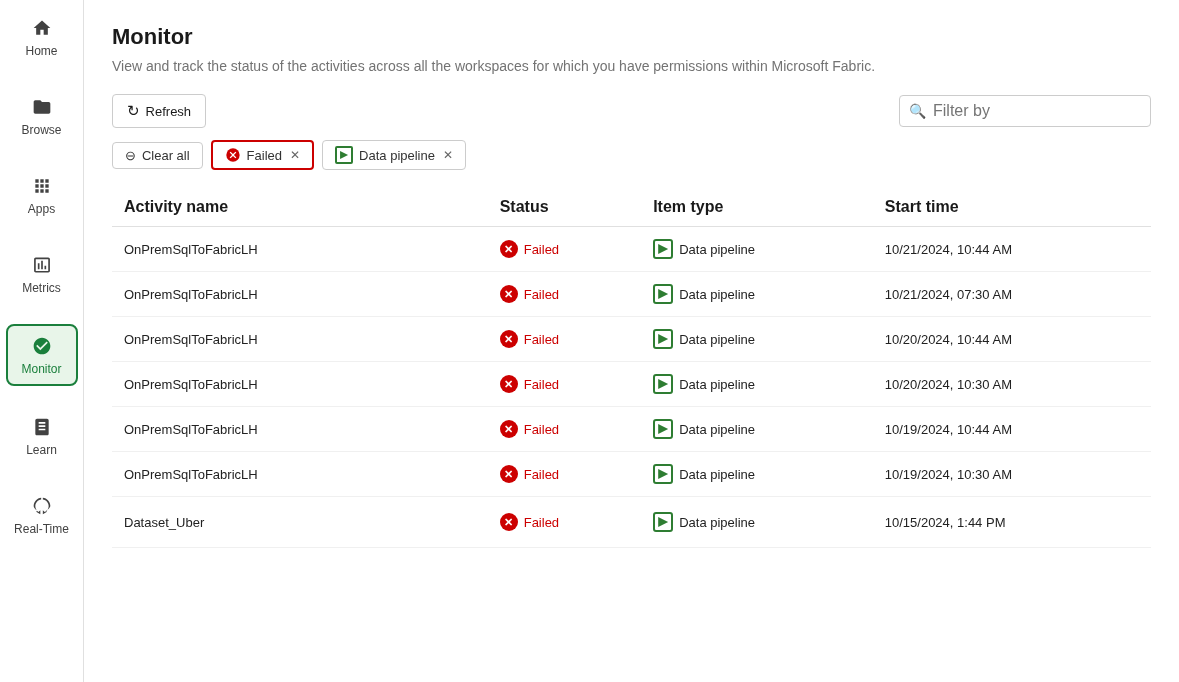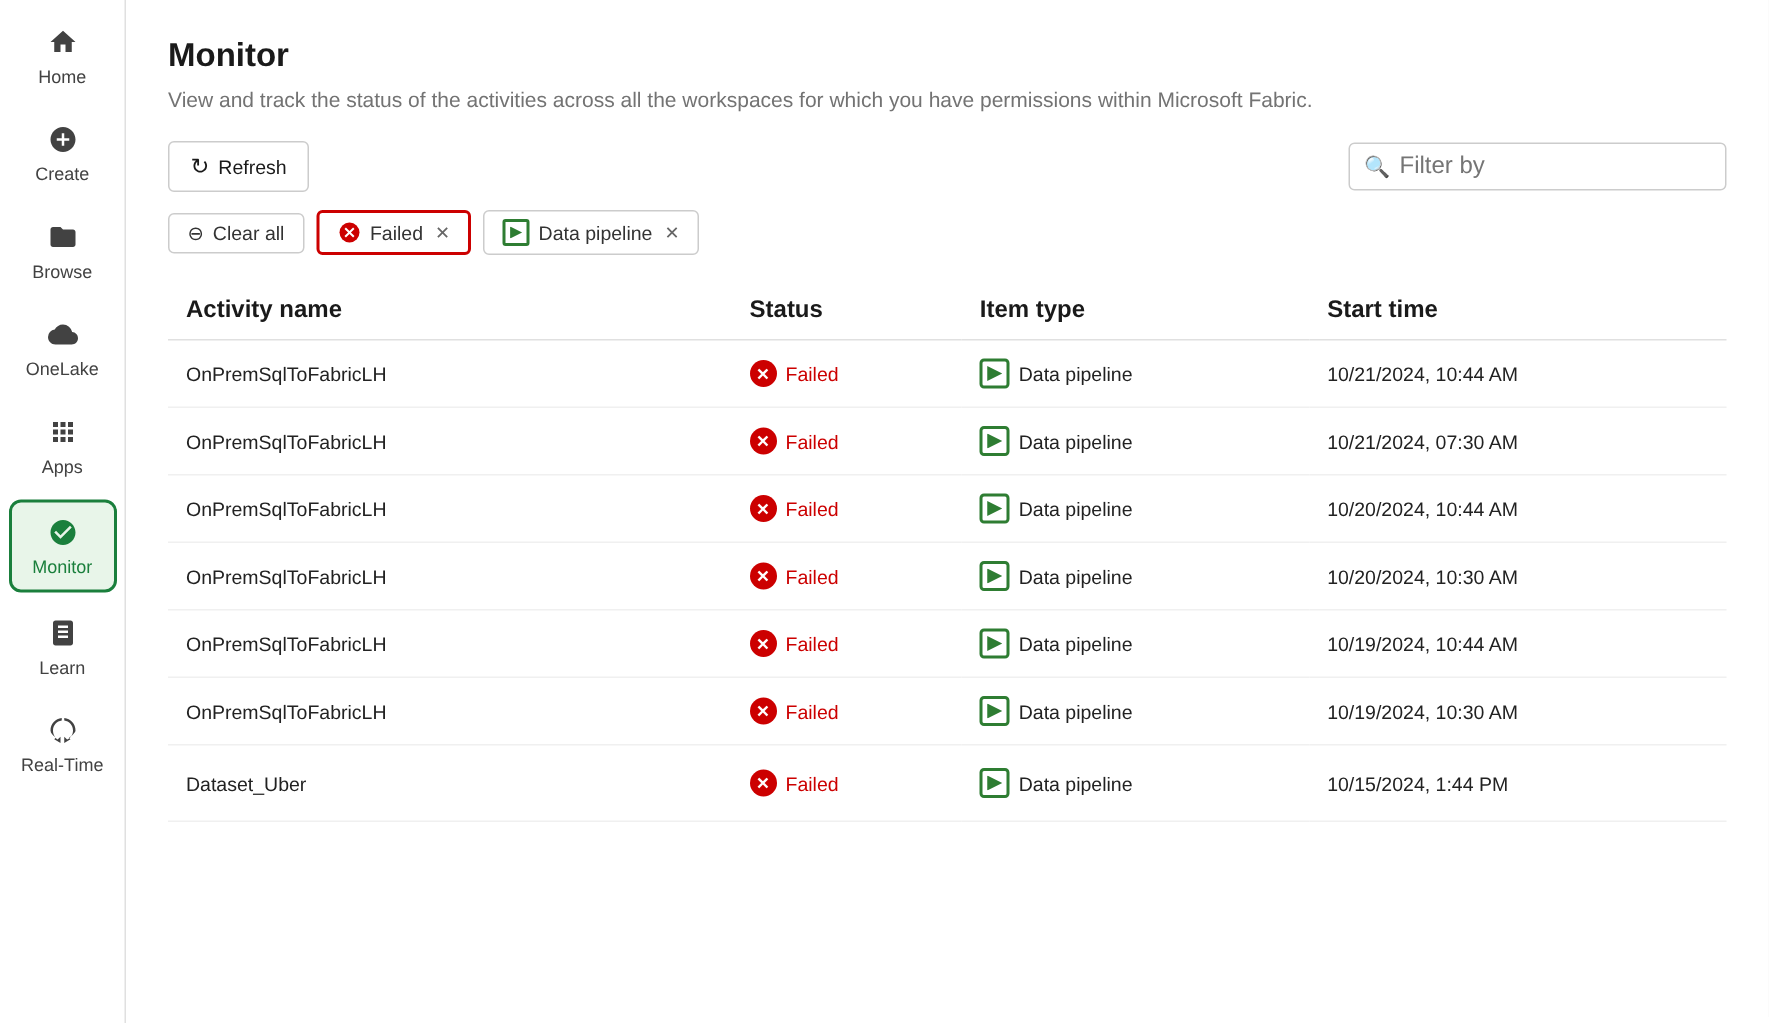--- a/index.html
+++ b/index.html
@@ -7,21 +7,21 @@
 
     
     .sidebar {
       width: 84px;
       background: #fff;
       border-right: 1px solid #e0e0e0;
       display: flex;
       flex-direction: column;
       align-items: center;
       padding-top: 8px;
-      gap: 7px;
+      gap: 21px;
       flex-shrink: 0;
     }
     .sidebar-item {
       display: flex;
       flex-direction: column;
       align-items: center;
       justify-content: center;
       width: 72px;
       padding: 8px 4px;
       border-radius: 8px;
@@ -234,56 +234,48 @@
 
   <div class="sidebar-item">
     <span class="icon-wrap">
       <svg width="20" height="20" viewBox="0 0 24 24" fill="#424242" xmlns="http://www.w3.org/2000/svg">
         <path d="M10 20v-6h4v6h5v-8h3L12 3 2 12h3v8z"></path>
       </svg>
     </span>
     <span>Home</span>
   </div>
 
-  <div class="sidebar-item">
-    <span class="icon-wrap">
-      <svg width="20" height="20" viewBox="0 0 24 24" fill="#424242" xmlns="http://www.w3.org/2000/svg">
-        <path d="M12 2C6.48 2 2 6.48 2 12s4.48 10 10 10 10-4.48 10-10S17.52 2 12 2zm5 11h-4v4h-2v-4H7v-2h4V7h2v4h4v2z"></path>
-      </svg>
-    </span>
-    <span>Create</span>
-  </div>
 
   <div class="sidebar-item">
     <span class="icon-wrap">
       <svg width="20" height="20" viewBox="0 0 24 24" fill="#424242" xmlns="http://www.w3.org/2000/svg">
         <path d="M20 6h-8l-2-2H4c-1.1 0-2 .9-2 2v12c0 1.1.9 2 2 2h16c1.1 0 2-.9 2-2V8c0-1.1-.9-2-2-2z"></path>
       </svg>
     </span>
     <span>Browse</span>
   </div>
 
-  <div class="sidebar-item">
-    <span class="icon-wrap">
-      <svg width="20" height="20" viewBox="0 0 24 24" fill="#424242" xmlns="http://www.w3.org/2000/svg">
-        <path d="M19.35 10.04A7.49 7.49 0 0 0 12 4C9.11 4 6.6 5.64 5.35 8.04A5.994 5.994 0 0 0 0 14c0 3.31 2.69 6 6 6h13c2.76 0 5-2.24 5-5 0-2.64-2.05-4.78-4.65-4.96z"></path>
-      </svg>
-    </span>
-    <span>OneLake</span>
-  </div>
 
   <div class="sidebar-item">
     <span class="icon-wrap">
       <svg width="20" height="20" viewBox="0 0 24 24" fill="#424242" xmlns="http://www.w3.org/2000/svg">
         <path d="M4 8h4V4H4v4zm6 12h4v-4h-4v4zm-6 0h4v-4H4v4zm0-6h4v-4H4v4zm6 0h4v-4h-4v4zm6-10v4h4V4h-4zm-6 4h4V4h-4v4zm6 6h4v-4h-4v4zm0 6h4v-4h-4v4z"></path>
       </svg>
     </span>
     <span>Apps</span>
   </div>
 
+  <div class="sidebar-item">
+    <span class="icon-wrap">
+      <svg width="20" height="20" viewBox="0 0 24 24" fill="#424242" xmlns="http://www.w3.org/2000/svg">
+        <path d="M9 17H7v-7h2v7zm4 0h-2V7h2v10zm4 0h-2v-4h2v4zm2.5 2.1h-15V5h15v14.1zm0-16.1h-15c-1.1 0-2 .9-2 2v14c0 1.1.9 2 2 2h15c1.1 0 2-.9 2-2V5c0-1.1-.9-2-2-2z"></path>
+      </svg>
+    </span>
+    <span>Metrics</span>
+  </div>
 
   <div class="sidebar-item active">
     <span class="icon-wrap">
       <svg width="20" height="20" viewBox="0 0 24 24" fill="#1a7f3c" xmlns="http://www.w3.org/2000/svg">
         <path d="M12 2C6.48 2 2 6.48 2 12s4.48 10 10 10 10-4.48 10-10S17.52 2 12 2zm-2 15l-5-5 1.41-1.41L10 14.17l7.59-7.59L19 8l-9 9z"></path>
       </svg>
     </span>
     <span>Monitor</span>
   </div>
 

